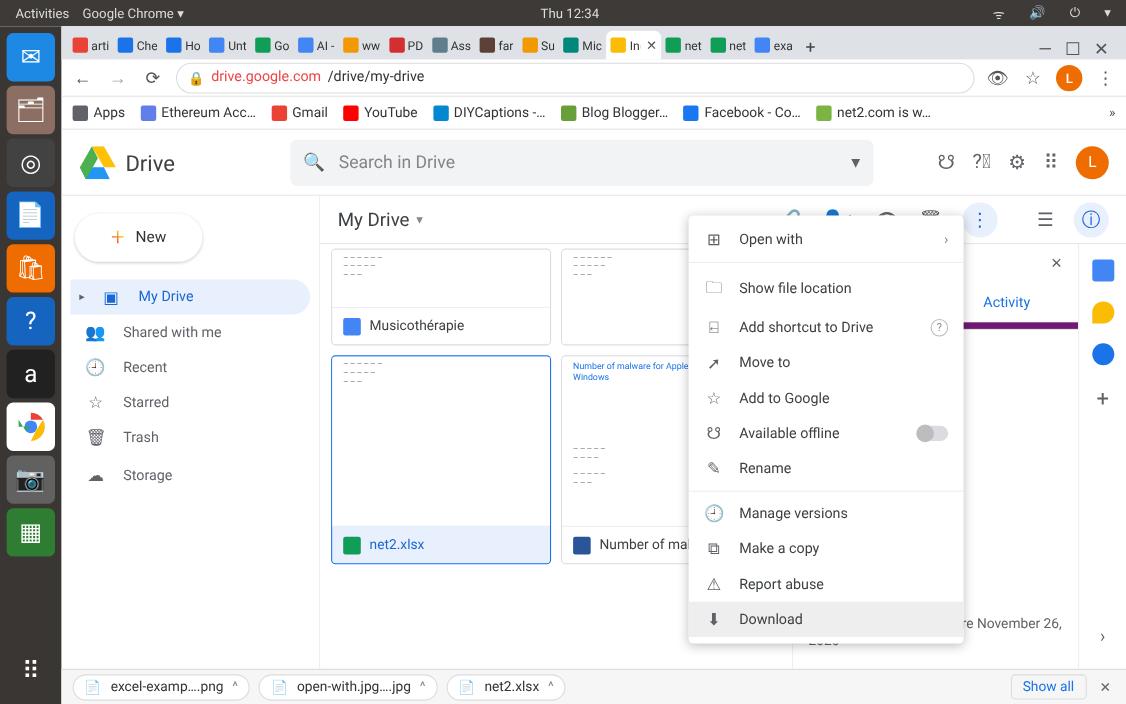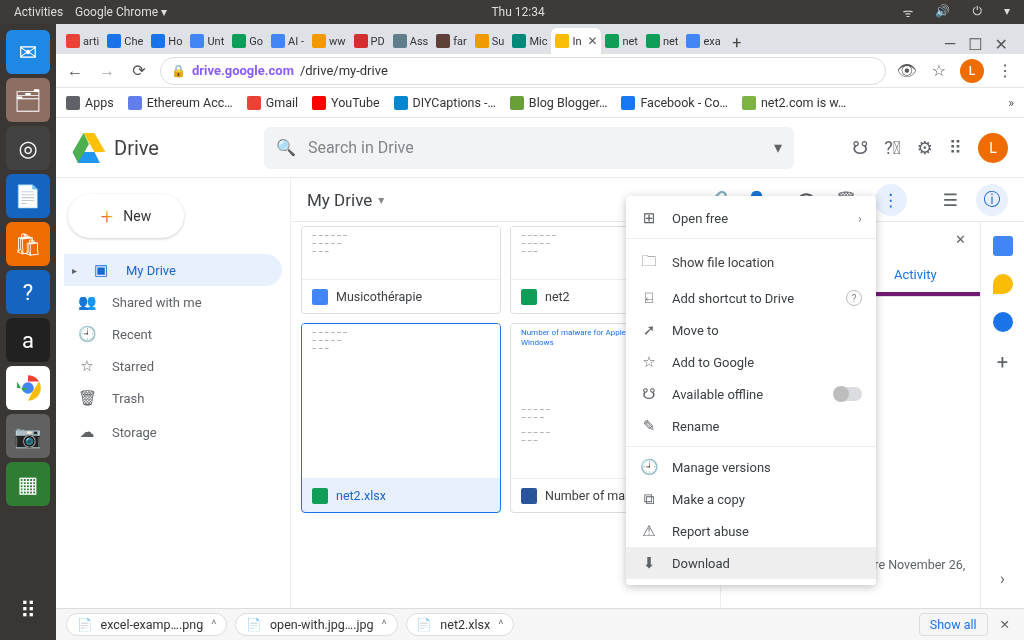--- a/index.html
+++ b/index.html
@@ -29,21 +29,21 @@
 .tab .close { font-size: 12px; color: #555; margin-left: 2px; }
 .newtab { width: 24px; height: 24px; display: flex; align-items: center; justify-content: center; color: #444; font-size: 16px; }
 .winctrl { margin-left: auto; display: flex; gap: 12px; padding: 0 10px; color: #555; }
 
 
 .addrbar { height: 34px; display: flex; align-items: center; gap: 10px; padding: 0 8px; border-bottom: 1px solid #e5e5e5; }
 .navbtn { width: 22px; height: 22px; display: flex; align-items: center; justify-content: center; color: #555; font-size: 16px; }
 .navbtn.dim { color: #aaa; }
 .omnibox { flex: 1; height: 28px; border: 1px solid #dcdcdc; border-radius: 14px; display: flex; align-items: center; padding: 0 10px; font-size: 13px; color: #333; gap: 6px; }
 .omnibox .lock { color: #5f9e5f; font-size: 12px; }
-.omnibox .domain { color: #8b5cf6; font-weight: bold; }
+.omnibox .domain { color: #ef4444; }
 .addrbar .avatar { width: 24px; height: 24px; border-radius: 50%; background: #ef6c00; color: #fff; display: flex; align-items: center; justify-content: center; font-size: 12px; font-weight: 500; }
 
 
 .bookbar { height: 30px; display: flex; align-items: center; gap: 14px; padding: 0 10px; font-size: 12.5px; color: #333; border-bottom: 1px solid #e5e5e5; }
 .bookbar .bitem { display: flex; align-items: center; gap: 5px; white-space: nowrap; }
 .bookbar .bicon { width: 14px; height: 14px; border-radius: 2px; }
 
 
 .drive { flex: 1; display: flex; flex-direction: column; min-height: 0; }
 .drive-header { height: 60px; display: flex; align-items: center; padding: 0 16px; gap: 12px; border-bottom: 1px solid #e8e8e8; }
@@ -90,21 +90,21 @@
 .file-ico { width: 16px; height: 16px; border-radius: 2px; flex-shrink: 0; }
 .ico-doc { background: #4285f4; }
 .ico-sheet { background: #0f9d58; }
 .ico-word { background: #2a5699; }
 
 
 .details { width: 260px; border-left: 1px solid #eee; display: flex; flex-direction: column; font-size: 13px; }
 .details .dhead { display: flex; align-items: center; justify-content: flex-end; padding: 10px 14px; color: #5f6368; }
 .details .tabs { display: flex; border-bottom: 1px solid #e0e0e0; }
 .details .tab2 { flex: 1; text-align: center; padding: 10px 0; color: #5f6368; }
-.details .tab2.active { color: #1a73e8; border-bottom: 4px solid #701a75; }
+.details .tab2.active { color: #1a73e8; border-bottom: 6px solid #701a75; }
 .details .body { flex: 1; padding: 14px 14px; color: #5f6368; font-size: 12.5px; overflow: hidden; }
 .details .filechip { display: flex; align-items: center; gap: 8px; font-size: 12.5px; color: #333; margin-bottom: 30px; }
 
 
 .rail { width: 44px; border-left: 1px solid #eee; display: flex; flex-direction: column; align-items: center; gap: 18px; padding-top: 14px; color: #5f6368; }
 .rail .ricon { width: 20px; height: 20px; border-radius: 3px; }
 
 
 .context { position: absolute; left: 626px; top: 196px; width: 250px; background: #fff; border-radius: 4px; box-shadow: 0 2px 10px rgba(0,0,0,0.25); padding: 6px 0; z-index: 100; font-size: 13px; color: #3c4043; }
 .context .citem { display: flex; align-items: center; gap: 14px; padding: 7px 14px; }
@@ -370,24 +370,20 @@
             <div class="file-grid" id="filegrid">
                 <div class="file-card">
                   <div class="preview">— — — — — —<br>— — — — —<br>— — —</div>
                   <div class="foot">
                     <div class="file-ico ico-doc"></div>
                     <span>Musicothérapie</span>
                   </div>
                 </div>
                 <div class="file-card">
                   <div class="preview">— — — — — —<br>— — — — —<br>— — —</div>
-                  <div class="foot">
-                    <div class="file-ico ico-sheet"></div>
-                    <span>net2</span>
-                  </div>
                 </div>
                 <div class="file-card selected tall">
                   <div class="preview">— — — — — —<br>— — — — —<br>— — —</div>
                   <div class="foot">
                     <div class="file-ico ico-sheet"></div>
                     <span>net2.xlsx</span>
                   </div>
                 </div>
                 <div class="file-card tall">
                   <div class="preview blue">Number of malware for Apple grows compared to Windows</div>
@@ -448,21 +444,21 @@
       </div>
       <div class="showall">Show all</div>
     <div class="closex">✕</div>
   </div>
 
 </div>
 
 <div class="context">
   <div class="citem">
       <span class="cicon">⊞</span>
-      <span>Open free</span>
+      <span>Open with</span>
       <span class="right">›</span>
     </div>
   <hr>
   <div class="citem">
       <span class="cicon">🗀</span>
       <span>Show file location</span>
     </div>
   <div class="citem">
       <span class="cicon">⍇</span>
       <span>Add shortcut to Drive</span>

